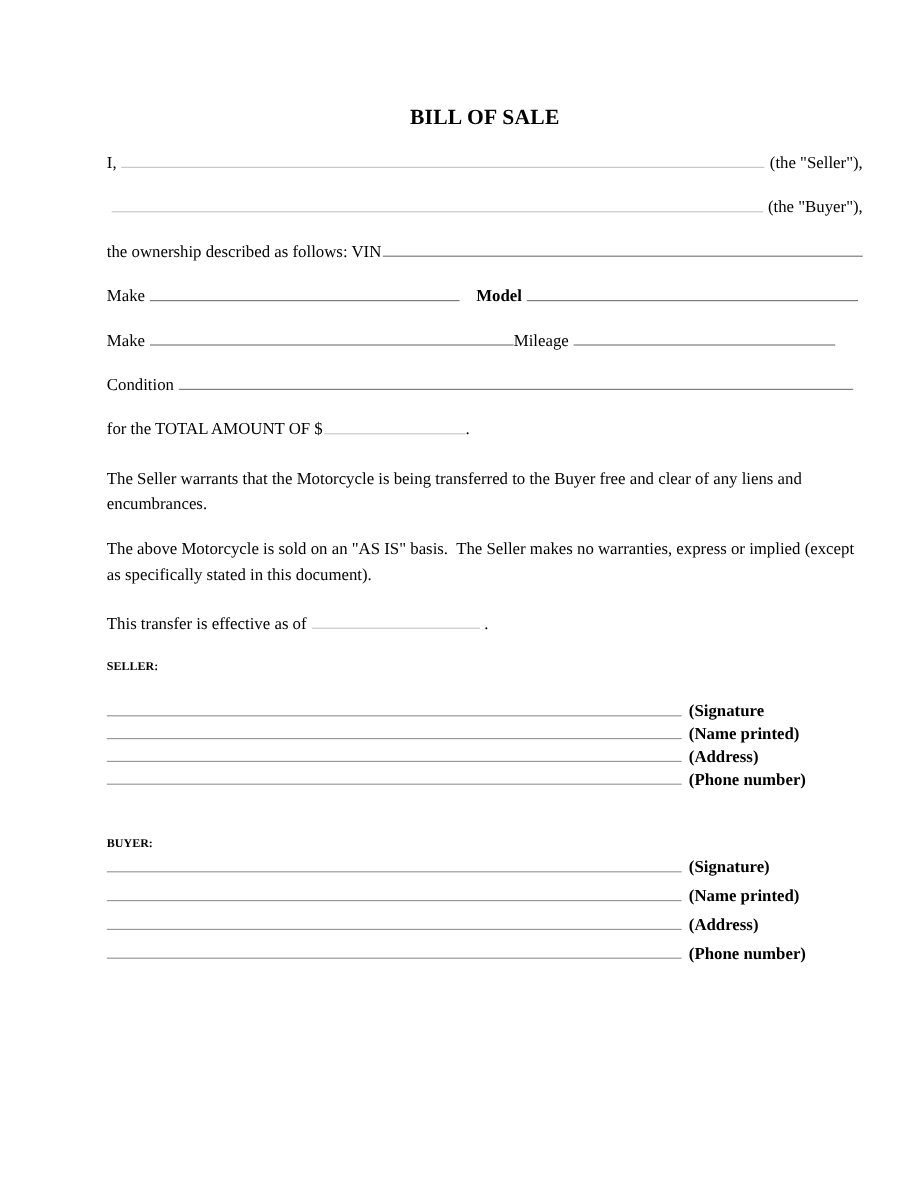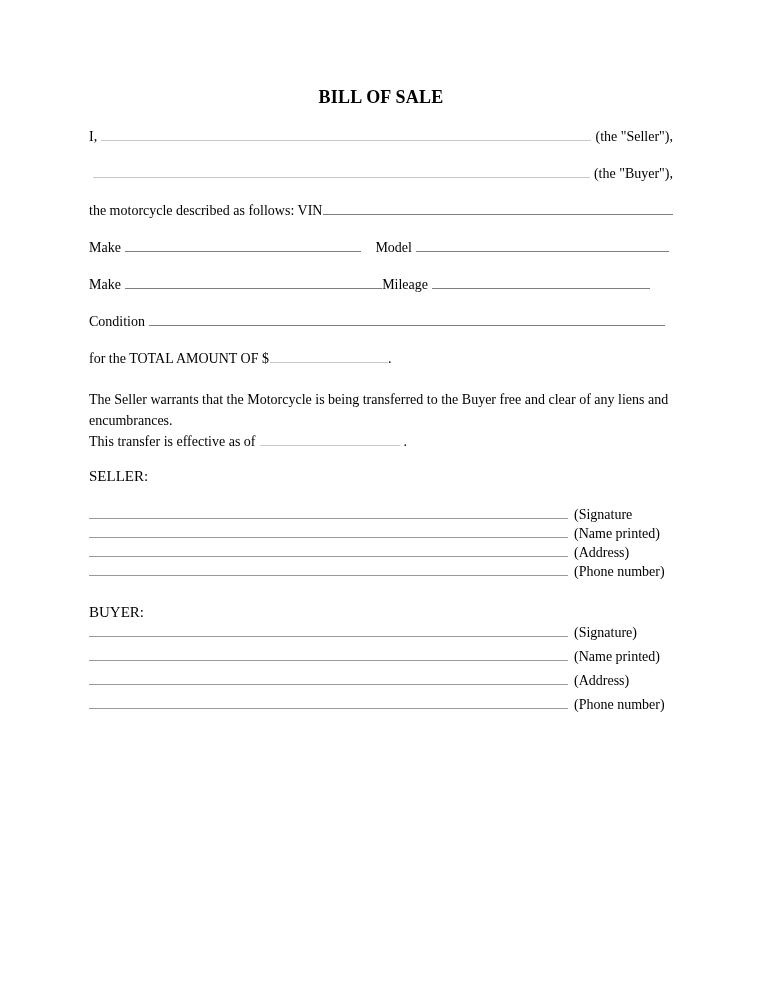--- a/index.html
+++ b/index.html
@@ -13,21 +13,21 @@
   body{
     width:768px;height:994px;
     background:#ffffff;
     color:var(--text);
     font-family:"Liberation Serif","DejaVu Serif",serif;
     font-size:14px;
     overflow:hidden;
   }
   .page{
     width:768px;height:994px;
-    padding:86px 95px 0 89px;
+    padding:86px 49px 0 89px;
   }
   .title{
     margin:0;
     font-size:18px;
     font-weight:bold;
     text-align:center;
     line-height:22px;
     letter-spacing:0.2px;
   }
   .row{
@@ -42,40 +42,40 @@
     align-self:baseline;
     margin:0 4px -2px 4px;
     border-bottom:1px solid var(--line-light);
     height:1px;
   }
   .fill.grow{flex:1 1 auto;}
   .fill.dark{border-bottom-color:var(--line-dark);}
   .fill.sig{border-bottom-color:var(--line-sig);margin-left:0;flex:0 0 479px;}
   .fill.tight{margin-left:1px;margin-right:0;}
   .lbl{flex:0 0 auto;}
-  .lbl.gap-left{margin-left:10px;}
+  .lbl.gap-left{margin-left:10px;font-weight:bold;}
   .fill.mileage{flex:0 0 218px;margin-right:23px;}
   .fill.cond{margin-right:8px;}
   .fill.amount{flex:0 0 118px;}
   .fill.effective{flex:0 0 140px;}
   .para{
     margin:23px 0 0 0;
     line-height:20.5px;
     white-space:pre-wrap;
   }
   .para.asis{margin-top:18px;}
-  .row.effective-row{margin-top:2px;text-align:right;}
+  .row.effective-row{margin-top:22px;text-align:right;}
   .heading{
     margin:18px 0 0 0;
     line-height:17px;
-    font-weight:normal;
-    font-size:15px;
+    font-weight:bold;
+    font-size:10px;
   }
-  .heading.buyer-h{margin-top:23px;}
-  .sig-block{margin-top:20px;}
+  .heading.buyer-h{margin-top:35px;}
+  .sig-block{margin-top:20px;font-weight:bold;}
   .sig-block.buyer-b{margin-top:0;}
   .sig-row{
     display:flex;
     align-items:baseline;
     white-space:nowrap;
   }
   .sig-block.seller-b .sig-row{line-height:19px;}
   .sig-block.buyer-b .sig-row{line-height:24px;}
   .sig-lbl{flex:0 0 auto;margin-left:2px;}
 </style>
@@ -91,21 +91,21 @@
     <span class="fill grow"></span>
     <span class="lbl">(the "Seller"),</span>
   </div>
 
   <div class="row">
     <span class="fill grow"></span>
     <span class="lbl">(the "Buyer"),</span>
   </div>
 
   <div class="row">
-    <span class="lbl">the motorcycle described as follows: VIN</span>
+    <span class="lbl">the ownership described as follows: VIN</span>
     <span class="fill grow dark tight"></span>
   </div>
 
   <div class="row">
     <span class="lbl">Make</span>
     <span class="fill grow dark"></span>
     <span class="lbl gap-left">Model</span>
     <span class="fill grow dark" style="flex-grow:1.07;"></span>
   </div>
 
@@ -122,20 +122,21 @@
   </div>
 
   <div class="row">
     <span class="lbl">for the TOTAL AMOUNT OF $</span>
     <span class="fill amount tight"></span>
     <span class="lbl" style="margin-left:0;">.</span>
   </div>
 
   <p class="para">The Seller warrants that the Motorcycle is being transferred to the Buyer free and clear of any liens and encumbrances.</p>
 
+  <p class="para asis">The above Motorcycle is sold on an "AS IS" basis.  The Seller makes no warranties, express or implied (except as specifically stated in this document).</p>
 
   <div class="row effective-row">
     <span class="lbl">This transfer is effective as of</span>
     <span class="fill effective"></span>
     <span class="lbl" style="margin-left:0;">.</span>
   </div>
 
 
   <h2 class="heading">SELLER:</h2>
 

